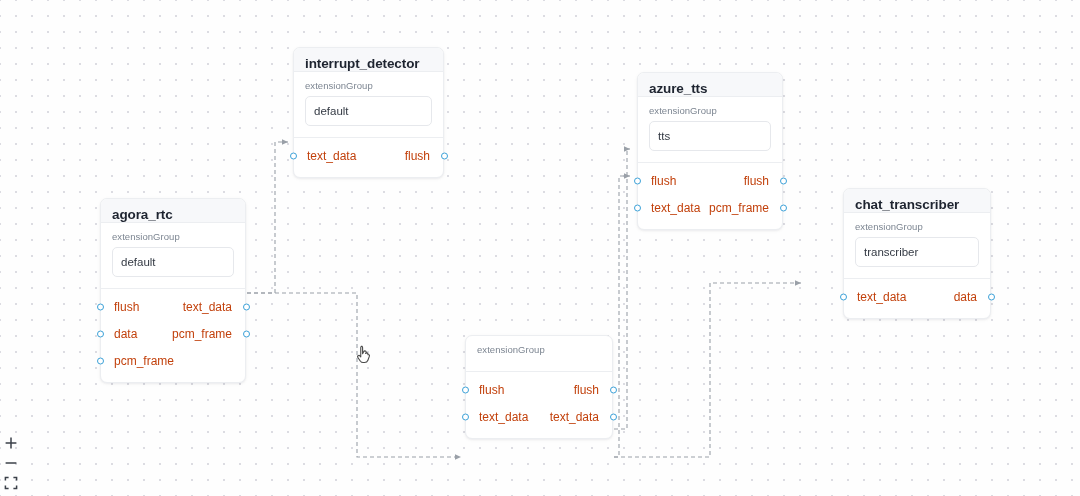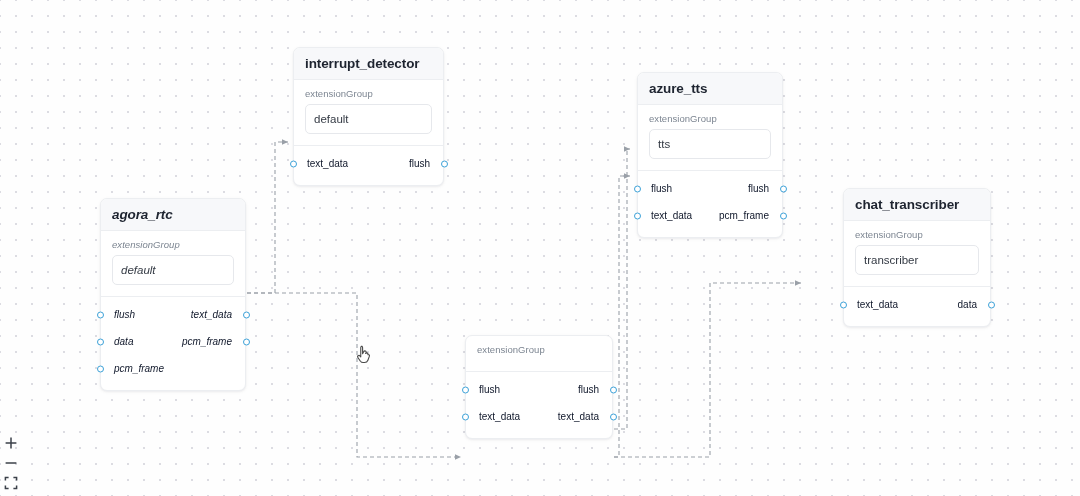--- a/index.html
+++ b/index.html
@@ -31,21 +31,21 @@
     background: #ffffff;
     border: 1px solid #eceef1;
     border-radius: 7px;
     box-shadow: 0 1px 2px rgba(16,24,40,0.05), 0 1px 4px rgba(16,24,40,0.04);
     box-sizing: border-box;
   }
   .node-header {
     background: #f7f8fa;
     border-bottom: 1px solid #eceef1;
     border-radius: 6px 6px 0 0;
-    padding: 8px 11px 8px 11px;
+    padding: 8px 11px 0 11px;
     font-size: 13.5px;
     font-weight: 700;
     color: #1e2430;
     letter-spacing: -0.1px;
     white-space: nowrap;
   }
   .node-body {
     padding: 8px 11px 11px 11px;
     border-bottom: 1px solid #eceef1;
   }
@@ -74,22 +74,22 @@
   .port-row {
     position: relative;
     height: 27px;
     display: flex;
     align-items: center;
     justify-content: space-between;
   }
   .port {
     display: flex;
     align-items: flex-end;
-    font-size: 10px;
-    color: #0f172a;
+    font-size: 12px;
+    color: #c2410c;
     white-space: nowrap;
   }
   .port.in { padding-left: 13px; }
   .port.out { padding-right: 13px; margin-left: auto; }
   .port-dot {
     position: absolute;
     width: 7px;
     height: 7px;
     border-radius: 50%;
     border: 1.4px solid #3ea2d8;
@@ -184,21 +184,21 @@
               <span class="port-dot left"></span>
               <span>text_data</span>
             </div>
             <div class="port out">
               <span>pcm_frame</span>
               <span class="port-dot right"></span>
             </div>
           </div>
         </div>
       </div>
-      <div class="node" style="left: 100px; top: 198px; width: 146px; font-style: italic;">
+      <div class="node" style="left: 100px; top: 198px; width: 146px;">
         <div class="node-header">agora_rtc</div>
         <div class="node-body">
           <div class="field-label">extensionGroup</div>
           <div class="field-input">default</div>
         </div>
         <div class="ports">
           <div class="port-row">
             <div class="port in">
               <span class="port-dot left"></span>
               <span>flush</span>

